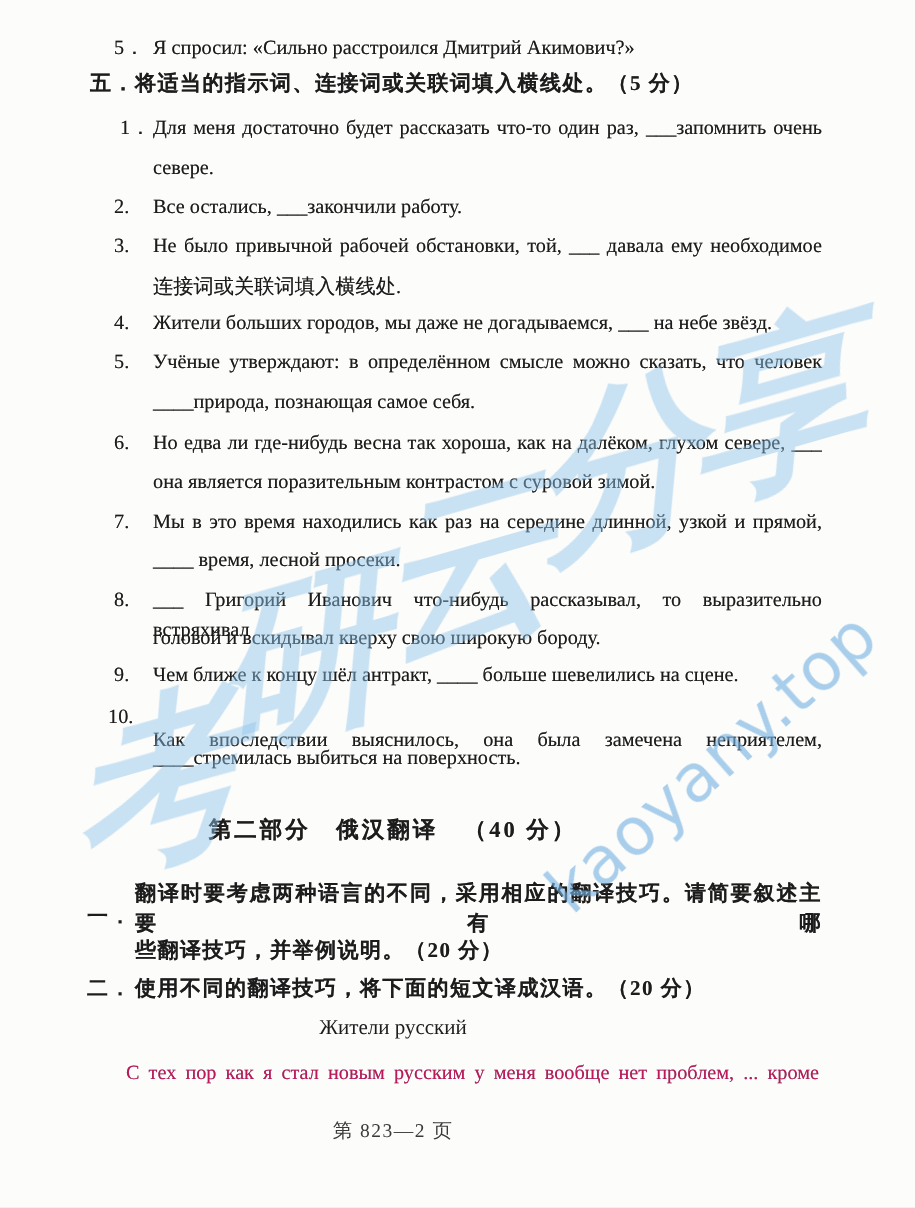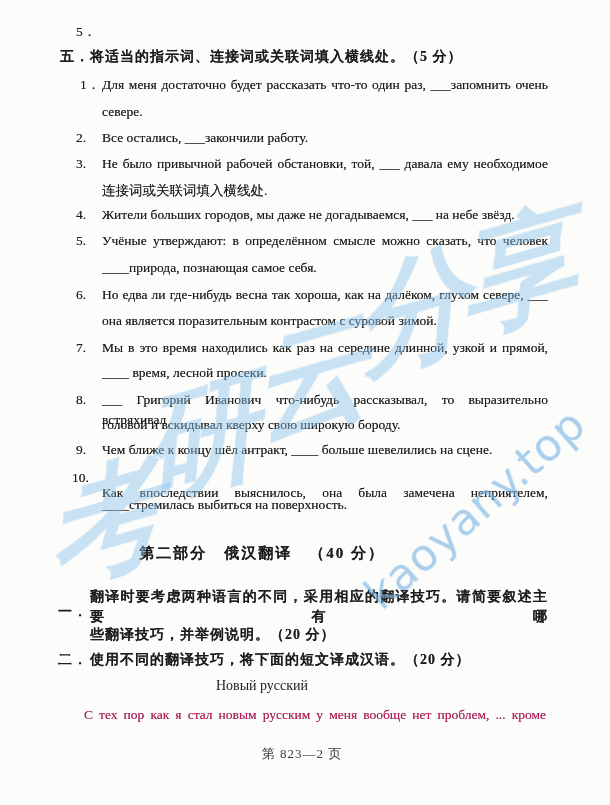--- a/index.html
+++ b/index.html
@@ -36,21 +36,21 @@
   .taskln  { position:absolute; left:90px;  width:458px; font-size:14px; line-height:20px; font-weight:600; letter-spacing:1px; text-shadow:0 0 .35px rgba(0,0,0,.55); }
   .center { position:absolute; left:0; width:524px; text-align:center; }
   .p2head { top:544px; font-size:15px; font-weight:700; letter-spacing:2px; text-shadow:0 0 .4px rgba(0,0,0,.6); }
   .ptitle { top:678px; font-size:14px; }
   .passage {
     position:absolute; left:84px; top:705px; width:462px;
     font-size:13.5px; line-height:20px; color:#be185d;
     text-align:justify; text-align-last:justify;
     text-shadow:0 0 .4px rgba(0,0,0,.45);
   }
-  .footer { top:745px; font-size:13px; color:#3a3a3a; font-weight:500; letter-spacing:1px;padding-left:40px; }
+  .footer { top:745px; font-size:13px; color:#3a3a3a; font-weight:500; letter-spacing:1px; }
 
   
   .wm { position:absolute; left:0; top:0; width:610px; height:805px; pointer-events:none; }
   .wm-ch {
     position:absolute;
     font-size:118px; line-height:118px;
     font-style:italic; font-weight:700;
     font-family:"DejaVu Serif",serif;
     color:rgba(142,196,235,.46);
     transform:rotate(-16deg) skewX(-8deg);
@@ -65,20 +65,21 @@
     transform:rotate(-41.5deg);
     filter:blur(.3px);
   }
 </style>
 </head>
 <body>
 
 <div class="page">
 
   <div class="num" style="top:22px">5．</div>
+  <div class="ln" style="top:22px">Я спросил: «Сильно расстроился Дмитрий Акимович?»</div>
 
   <div class="cnline" style="top:47px"><span>五．</span><span>将适当的指示词、连接词或关联词填入横线处。（5 分）</span></div>
 
   <div class="num" style="top:75px;left:80px">1．</div>
   <div class="ln just" style="top:75px">Для меня достаточно будет рассказать что-то один раз, ___запомнить очень</div>
   <div class="ln" style="top:102px">севере.</div>
 
   <div class="num" style="top:128px">2.</div>
   <div class="ln" style="top:128px">Все остались, ___закончили работу.</div>
 
@@ -114,21 +115,21 @@
 
   <div class="center cn p2head">第二部分　俄汉翻译　（40 分）</div>
 
   <div class="tasknum cn" style="top:602px">一．</div>
   <div class="taskln just" style="top:587px">翻译时要考虑两种语言的不同，采用相应的翻译技巧。请简要叙述主要有哪</div>
   <div class="taskln" style="top:625px">些翻译技巧，并举例说明。（20 分）</div>
 
   <div class="tasknum cn" style="top:650px">二．</div>
   <div class="taskln" style="top:650px">使用不同的翻译技巧，将下面的短文译成汉语。（20 分）</div>
 
-  <div class="center ptitle">Новый русский</div>
+  <div class="center ptitle">Жители русский</div>
   <div class="passage">С тех пор как я стал новым русским у меня вообще нет проблем, ... кроме</div>
 
   <div class="center cn footer">第 823—2 页</div>
 
   <div class="wm">
     <span class="wm-ch" style="left:46px;top:462px">考</span>
     <span class="wm-ch" style="left:142px;top:378px">研</span>
     <span class="wm-ch" style="left:252px;top:318px">云</span>
     <span class="wm-ch" style="left:352px;top:252px">分</span>
     <span class="wm-ch" style="left:458px;top:212px">享</span>

